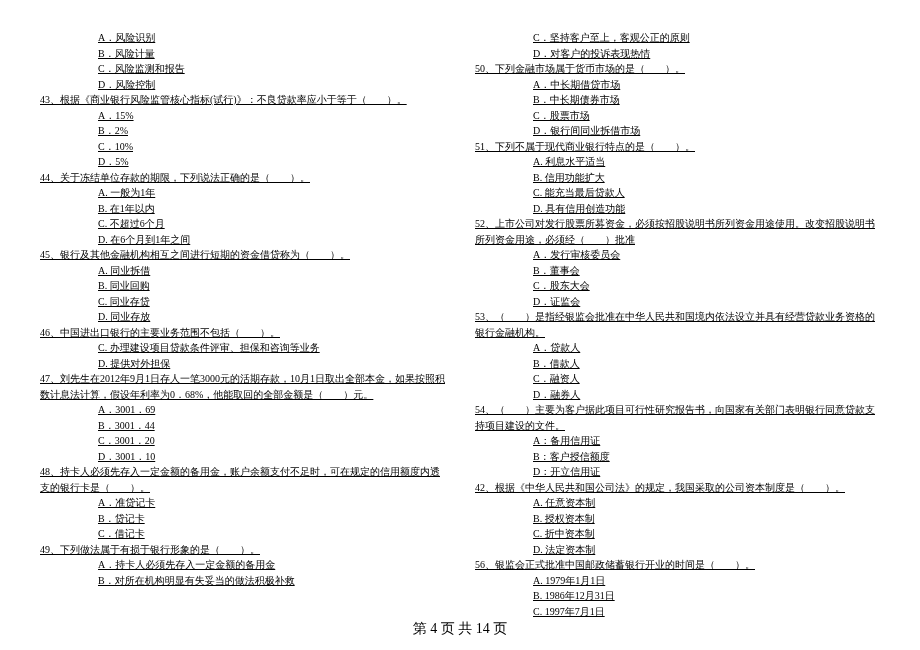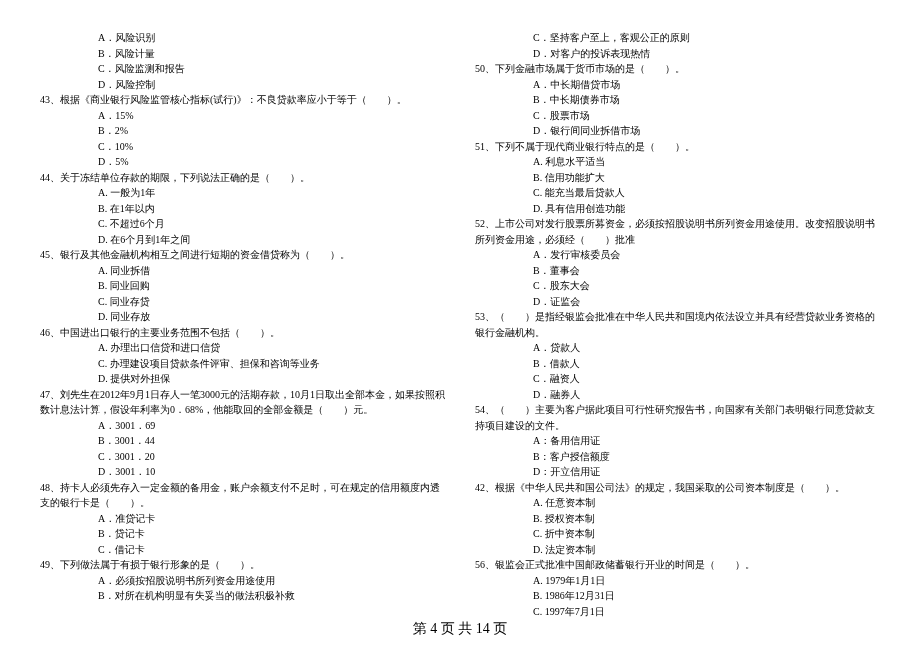--- a/index.html
+++ b/index.html
@@ -13,20 +13,21 @@
       position: relative;
       padding: 30px 0 0 0;
     }
     .columns {
       display: flex;
       padding: 0 40px;
     }
     .col {
       flex: 1;
       line-height: 1.55;
+      text-decoration: underline;
     }
     .col-left { padding-right: 20px; }
     .col-right { padding-left: 10px; }
     .opt { padding-left: 58px; }
     .cont { padding-left: 0; }
     .footer {
       position: absolute;
       bottom: 12px;
       width: 100%;
       text-align: center;
@@ -55,37 +56,36 @@
     <div class="opt">C. 不超过6个月</div>
     <div class="opt">D. 在6个月到1年之间</div>
 
     <div class="cont">45、银行及其他金融机构相互之间进行短期的资金借贷称为（　　）。</div>
     <div class="opt">A. 同业拆借</div>
     <div class="opt">B. 同业回购</div>
     <div class="opt">C. 同业存贷</div>
     <div class="opt">D. 同业存放</div>
 
     <div class="cont">46、中国进出口银行的主要业务范围不包括（　　）。</div>
-    <div class="opt">A. 办理出口信贷和进口信贷</div>
     <div class="opt">C. 办理建设项目贷款条件评审、担保和咨询等业务</div>
     <div class="opt">D. 提供对外担保</div>
 
     <div class="cont">47、刘先生在2012年9月1日存人一笔3000元的活期存款，10月1日取出全部本金，如果按照积数计息法计算，假设年利率为0．68%，他能取回的全部金额是（　　）元。</div>
     <div class="opt">A．3001．69</div>
     <div class="opt">B．3001．44</div>
     <div class="opt">C．3001．20</div>
     <div class="opt">D．3001．10</div>
 
     <div class="cont">48、持卡人必须先存入一定金额的备用金，账户余额支付不足时，可在规定的信用额度内透支的银行卡是（　　）。</div>
     <div class="opt">A．准贷记卡</div>
     <div class="opt">B．贷记卡</div>
     <div class="opt">C．借记卡</div>
 
     <div class="cont">49、下列做法属于有损于银行形象的是（　　）。</div>
-    <div class="opt">A．必须按招股说明书所列资金用途使用</div>
+    <div class="opt">A．持卡人必须先存入一定金额的备用金</div>
     <div class="opt">B．对所在机构明显有失妥当的做法积极补救</div>
   </div>
 
   <div class="col col-right">
     <div class="opt">C．坚持客户至上，客观公正的原则</div>
     <div class="opt">D．对客户的投诉表现热情</div>
 
     <div class="cont">50、下列金融市场属于货币市场的是（　　）。</div>
     <div class="opt">A．中长期借贷市场</div>
     <div class="opt">B．中长期债券市场</div>

